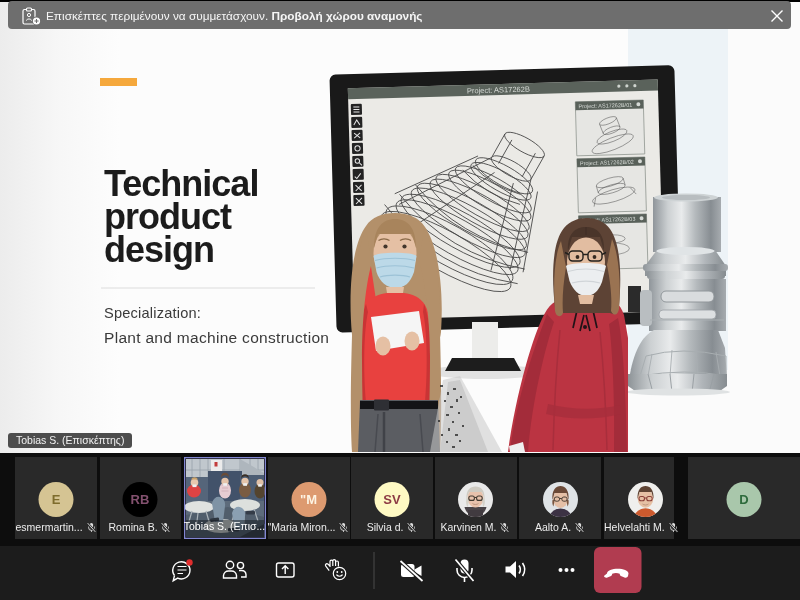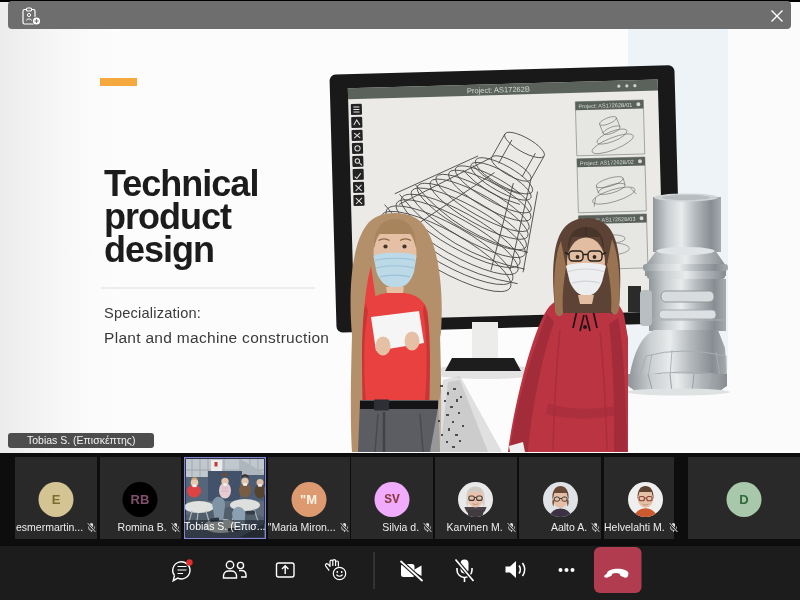--- a/index.html
+++ b/index.html
@@ -245,32 +245,33 @@
 <div class="abs" style="left:8px;top:1px;width:783px;height:28px;background:#6e6e6e;border-radius:4px;">
 <svg class="abs" style="left:12px;top:6px" width="26" height="19" viewBox="0 0 26 19">
 <rect x="3" y="2.5" width="12" height="14.5" rx="1.5" fill="none" stroke="#fff" stroke-width="1.2"></rect>
 <rect x="6.5" y="1" width="5" height="3" rx="1" fill="#6e6e6e" stroke="#fff" stroke-width="1.1"></rect>
 <circle cx="9" cy="8" r="1.6" fill="none" stroke="#fff" stroke-width="1"></circle>
 <path d="M6.5 13.5 c0 -2 5 -2 5 0" fill="none" stroke="#fff" stroke-width="1"></path>
 <circle cx="16.5" cy="14" r="4.4" fill="#6e6e6e"></circle>
 <circle cx="16.5" cy="14" r="3.6" fill="#fff"></circle>
 <path d="M14.4 14 h4.2 M16.5 11.9 v4.2" stroke="#6e6e6e" stroke-width="1.1"></path>
 </svg>
+<div class="abs" style="left:38px;top:7.5px;font-size:11.8px;color:#f6f6f6;white-space:nowrap;">Επισκέπτες περιμένουν να συμμετάσχουν. <b>Προβολή χώρου αναμονής</b></div>
 <svg class="abs" style="right:3px;top:4px" width="22" height="22" viewBox="0 0 22 22">
 <path d="M5.5 5.5 L16.5 16.5 M16.5 5.5 L5.5 16.5" stroke="#fff" stroke-width="1.4"></path>
 </svg>
 </div>
 
-<div class="abs" style="left:8px;top:433px;height:15px;line-height:15px;background:#4d4d4d;border-radius:3px;color:#f2f2f2;font-size:10.5px;padding:0 19px;">Tobias S. (Επισκέπτης)</div>
+<div class="abs" style="left:8px;top:433px;height:15px;line-height:15px;background:#4d4d4d;border-radius:3px;color:#f2f2f2;font-size:10.5px;padding:0 8px;">Tobias S. (Επισκέπτης)</div>
 
 <div class="abs" style="left:0;top:453px;width:800px;height:86px;background:#0d0d0d;"></div>
 <style>
 .tile{position:absolute;top:457px;height:82px;background:#292929;}
 .av{position:absolute;left:50%;top:25px;transform:translateX(-50%);width:35px;height:35px;border-radius:50%;text-align:center;line-height:35px;font-weight:bold;font-size:13px;}
-.nm{position:absolute;left:0;right:0;top:64px;text-align:right;font-size:10.5px;color:#ececec;white-space:nowrap;}
+.nm{position:absolute;left:0;right:0;top:64px;text-align:center;font-size:10.5px;color:#ececec;white-space:nowrap;}
 .mic{display:inline-block;vertical-align:-2px;}
 </style>
 <div class="tile" style="left:15px;width:82px;">
   <div class="av" style="background:#d5c493;color:#7e6c2d;">E</div>
   <div class="nm">esmermartin... <svg class="mic" width="11" height="11" viewBox="0 0 12 12">
           <rect x="4.1" y="1" width="3.6" height="6" rx="1.8" fill="#dedede"></rect>
           <path d="M2.8 5 v1 a3.2 3.2 0 0 0 6.4 0 V5 M6 9.2 v1.6" stroke="#dedede" fill="none"></path>
           <line x1="1.5" y1="1" x2="10.5" y2="11" stroke="#292929" stroke-width="2.4"></line>
           <line x1="1.8" y1="1.2" x2="10.2" y2="10.8" stroke="#dedede" stroke-width="1"></line>
         </svg></div>
@@ -333,21 +334,21 @@
 <div class="tile" style="left:267.5px;width:82px;">
   <div class="av" style="background:#dd9a70;color:#fdf4e4;">"M</div>
   <div class="nm">"Maria Miron... <svg class="mic" width="11" height="11" viewBox="0 0 12 12">
           <rect x="4.1" y="1" width="3.6" height="6" rx="1.8" fill="#dedede"></rect>
           <path d="M2.8 5 v1 a3.2 3.2 0 0 0 6.4 0 V5 M6 9.2 v1.6" stroke="#dedede" fill="none"></path>
           <line x1="1.5" y1="1" x2="10.5" y2="11" stroke="#292929" stroke-width="2.4"></line>
           <line x1="1.8" y1="1.2" x2="10.2" y2="10.8" stroke="#dedede" stroke-width="1"></line>
         </svg></div>
 </div>
 <div class="tile" style="left:351px;width:82px;">
-  <div class="av" style="background:#f0abfc;color:#8d3a44;font-family:Liberation Mono, monospace;">SV</div>
+  <div class="av" style="background:#fef9c3;color:#8d3a44;">SV</div>
   <div class="nm">Silvia d. <svg class="mic" width="11" height="11" viewBox="0 0 12 12">
           <rect x="4.1" y="1" width="3.6" height="6" rx="1.8" fill="#dedede"></rect>
           <path d="M2.8 5 v1 a3.2 3.2 0 0 0 6.4 0 V5 M6 9.2 v1.6" stroke="#dedede" fill="none"></path>
           <line x1="1.5" y1="1" x2="10.5" y2="11" stroke="#292929" stroke-width="2.4"></line>
           <line x1="1.8" y1="1.2" x2="10.2" y2="10.8" stroke="#dedede" stroke-width="1"></line>
         </svg></div>
 </div>
 <div class="tile" style="left:434.5px;width:82px;">
   <svg class="abs" style="left:23.5px;top:25px" width="35" height="35" viewBox="0 0 35 35">
   <circle cx="17.5" cy="17.5" r="17.5" fill="#e9e9e9"></circle>

